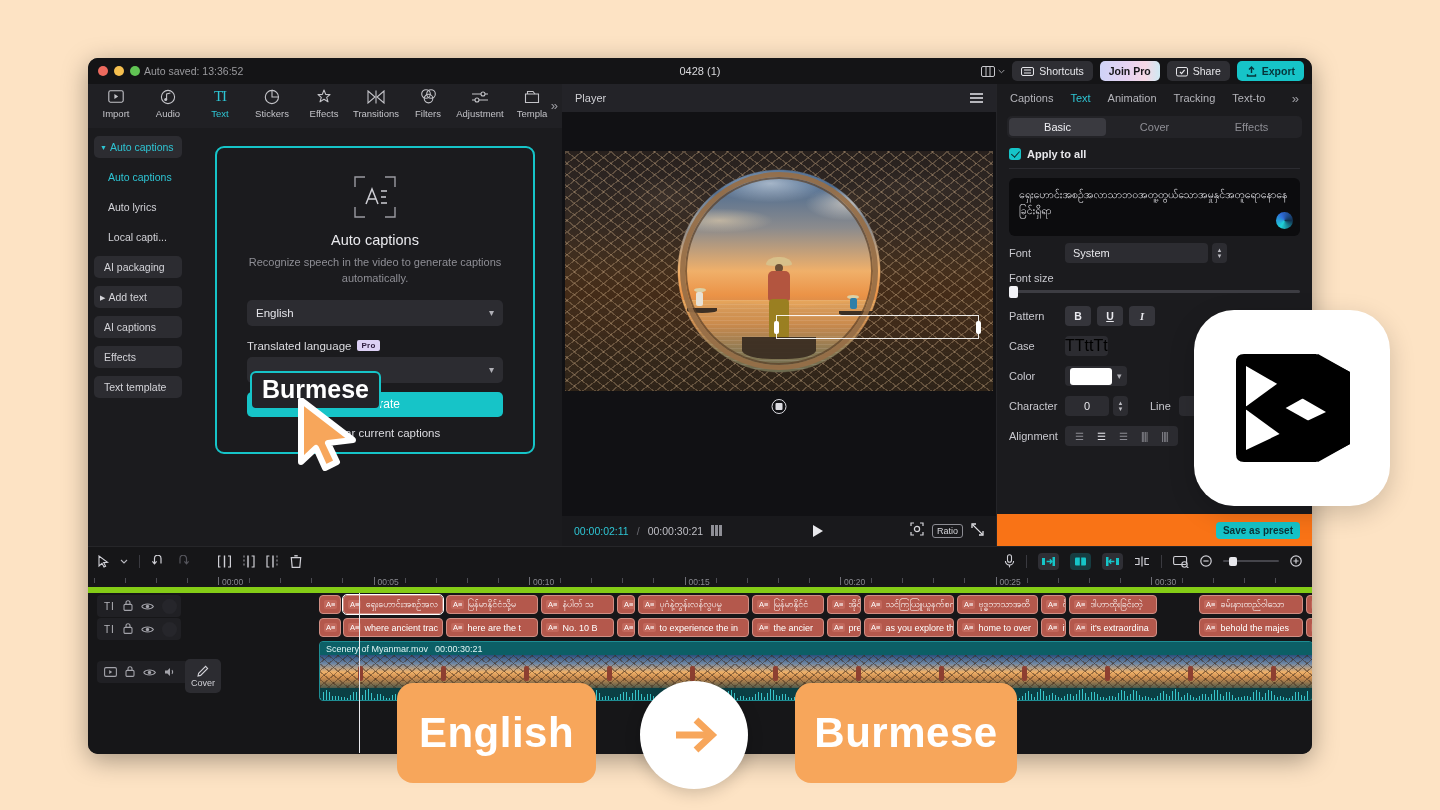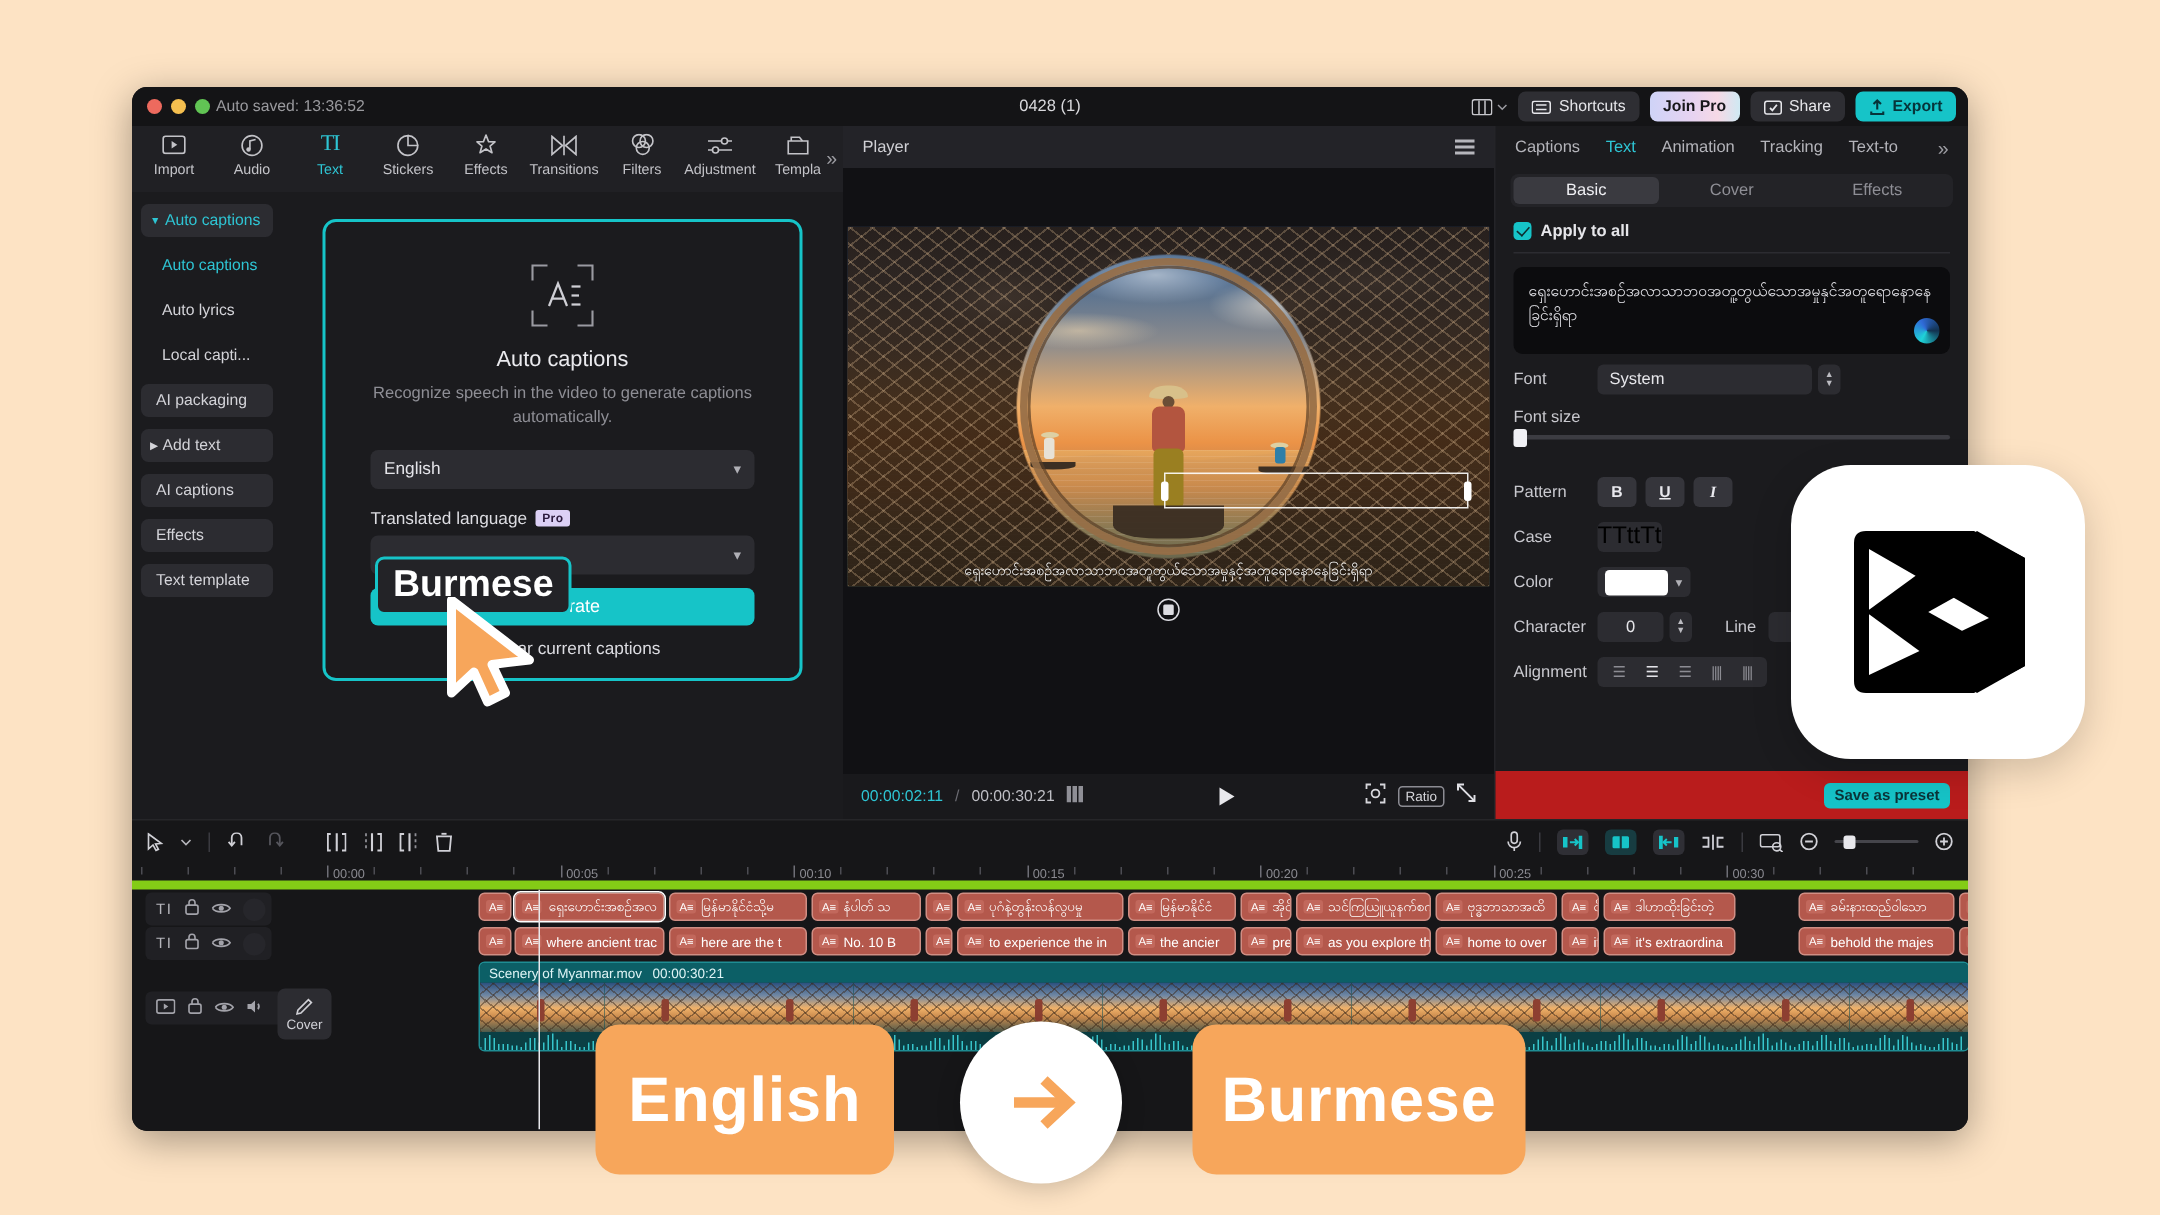--- a/index.html
+++ b/index.html
@@ -270,21 +270,21 @@
   .knob { position:absolute; left:0; top:-4.5px; width:9px;height:12px;background:#f1f1f5;border-radius:2px;}
   .btn-sq {
     height:20px; min-width:26px; background:#35353b; border-radius:4px;
     display:flex;align-items:center;justify-content:center; font-size:10.5px; color:#e9e9ee; font-weight:bold;
   }
   .caseholder { display:flex; background:#2c2c31; border-radius:4px; height:20px; align-items:center;}
   .swatch { width:42px; height:17px; background:#fff; border-radius:3px; }
   .colorbox { display:flex;align-items:center;gap:5px;background:#2c2c31;border-radius:4px;padding:1.5px 5px; }
   .align-row { display:flex; background:#2c2c31; border-radius:4px; height:20px; align-items:center; padding:0 3px; }
   .align-row span { padding:0 7px; color:#8c8c93; font-size:10px; letter-spacing:-1px;}
-  .r-footer { margin-top:auto; height:32px; display:flex; align-items:center; justify-content:flex-end; padding:0 12px; background:#b91c1c;text-align:right;}
+  .r-footer { margin-top:auto; height:32px; display:flex; align-items:center; justify-content:flex-end; padding:0 12px; background:#f97316;text-align:right;}
   .save-preset { background:#16c4c8; color:#0b3338; font-size:10px; border-radius:4px; padding:3px 7px; font-weight:bold;}
 
   
   .timeline { height:208px; background:#161618; border-top:1px solid #262629; position:relative;}
   .tl-toolbar { height:28px; display:flex; align-items:center; padding:0 10px; gap:11px; }
   .tl-ico { color:#d0d0d6; display:flex; align-items:center; }
   .tl-ico.dim { color:#55555c; }
   .vbar { width:1px; height:13px; background:#3a3a40; }
   .tl-spacer { flex:1; }
   .cut-chip { width:21px;height:17px;background:#2f2f35;border-radius:4px;display:flex;align-items:center;justify-content:center;}
@@ -585,21 +585,20 @@
                 <span class="bt"></span>
               </div>
             <div class="fisher3">
                 <span class="h"></span>
                 <span class="b"></span>
                 <span class="bt"></span>
               </div>
             <div class="net"></div>
             <div class="netring"></div>
             <div class="subs">
-              <div class="sub-my">ရှေးဟောင်းအစဉ်အလာသာဘဝအတူတွယ်သောအမှုနှင့်အတူရောနောနေခြင်းရှိရာ</div>
             </div>
           </div>
           <div class="selbox">
             <span class="handle" style="left:-3px; top:5px;"></span>
             <span class="handle" style="right:-3px; top:5px;"></span>
           </div>
           <div class="rotate-ico"></div>
         </div>
         <div class="player-bar">
           <span class="tc">00:00:02:11</span>
@@ -668,21 +667,21 @@
 
         <div class="prop" style="height:16px;">
           <span class="k" style="width:auto;">Font size</span>
         </div>
         <div class="slider-wrap">
           <div class="slider">
               <span class="knob"></span>
             </div>
         </div>
 
-        <div class="prop" style="margin-top:22px;">
+        <div class="prop" style="margin-top:10px;">
           <span class="k">Pattern</span>
           <span class="btn-sq">B</span>
           <span style="width:6px;"></span>
           <span class="btn-sq" style="text-decoration:underline;">U</span>
           <span style="width:6px;"></span>
           <span class="btn-sq" style="font-style:italic;font-family:'Liberation Serif',serif;">I</span>
         </div>
 
         <div class="prop">
           <span class="k">Case</span>

